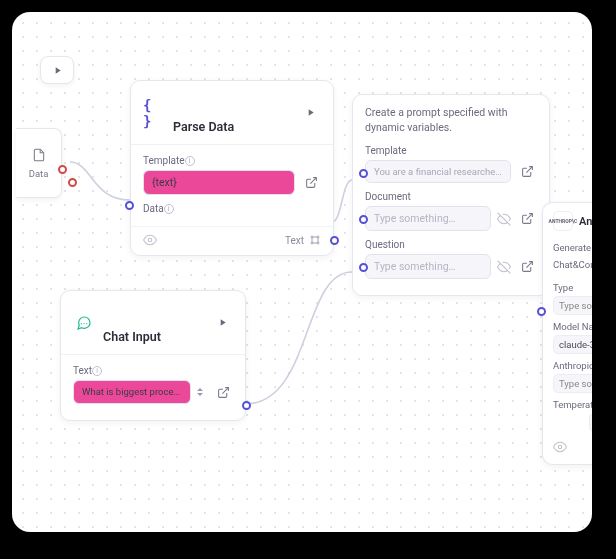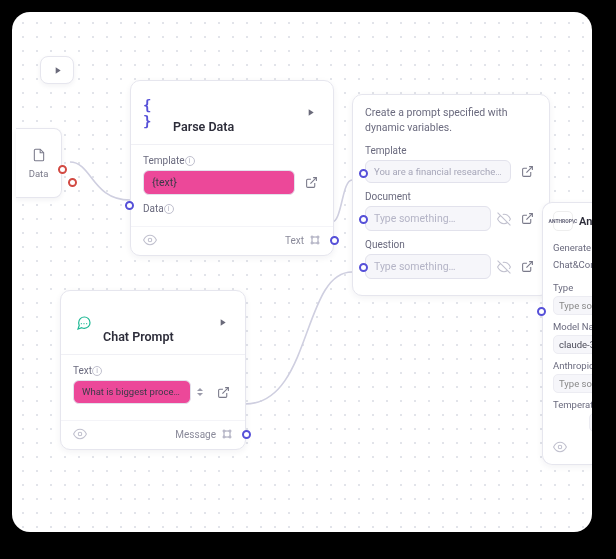--- a/index.html
+++ b/index.html
@@ -239,21 +239,21 @@
   </div>
 
   <div class="node" style="left:48px;top:278px;width:186px;">
     <div class="node-header">
       <div class="icon-wrap" style="color:#1db894;">
         <svg width="16" height="16" viewBox="0 0 24 24" fill="none" stroke="currentColor" stroke-width="1.8">
             <path d="M21 11.5a8.38 8.38 0 0 1-8.5 8.5 8.5 8.5 0 0 1-3.8-.9L3 21l1.9-5.7a8.38 8.38 0 0 1-.9-3.8 8.5 8.5 0 0 1 8.5-8.5 8.38 8.38 0 0 1 8.5 8.5z"></path>
             <path d="M8 13h0M12 13h0M16 13h0" stroke-linecap="round"></path>
           </svg>
       </div>
-      <div class="node-title">Chat Prompt</div>
+      <div class="node-title">Chat Input</div>
       <div class="play-btn">
         <svg width="11" height="11" viewBox="0 0 24 24" fill="#6a6a7a">
             <path d="M8 5v14l11-7z"></path>
           </svg>
       </div>
     </div>
     <div class="node-body">
       <div class="field-label">
           <span>Text</span>
           <span class="info-dot">i</span>
@@ -266,36 +266,20 @@
           </div>
         <div class="ext-btn">
           <svg width="13" height="13" viewBox="0 0 24 24" fill="none" stroke="currentColor" stroke-width="2">
               <path d="M18 13v6a2 2 0 0 1-2 2H5a2 2 0 0 1-2-2V8a2 2 0 0 1 2-2h6"></path>
               <polyline points="15 3 21 3 21 9"></polyline>
               <line x1="10" y1="14" x2="21" y2="3"></line>
             </svg>
         </div>
       </div>
     </div>
-    <div class="node-footer">
-      <svg class="eye" viewBox="0 0 24 24" fill="none" stroke="currentColor" stroke-width="1.8">
-          <path d="M1 12s4-8 11-8 11 8 11 8-4 8-11 8-11-8-11-8z"></path>
-          <circle cx="12" cy="12" r="3"></circle>
-        </svg>
-      <div class="footer-right">
-        <span>Message</span>
-        <svg width="12" height="12" viewBox="0 0 24 24" fill="none" stroke="#9a9ab0" stroke-width="1.8">
-            <circle cx="6" cy="6" r="2"></circle>
-            <circle cx="18" cy="18" r="2"></circle>
-            <circle cx="18" cy="6" r="2"></circle>
-            <circle cx="6" cy="18" r="2"></circle>
-            <path d="M8 6h8M6 8v8M18 8v8M8 18h8"></path>
-          </svg>
-      </div>
-    </div>
     <div class="port out" style="bottom:10px;"></div>
   </div>
 
   <div class="anth-node">
     <div class="anth-header">
       <div class="anth-logo">
           <span>ANTHROP\C</span>
         </div>
       <span style="font-weight:600;color:#2d2d3a;font-size:11px;">Ant</span>
     </div>

